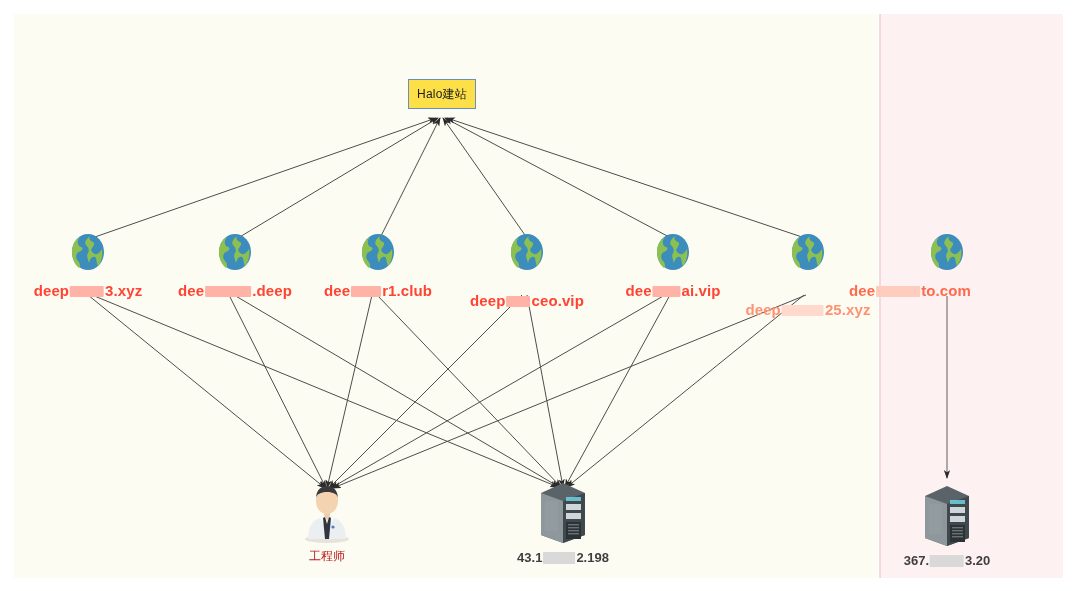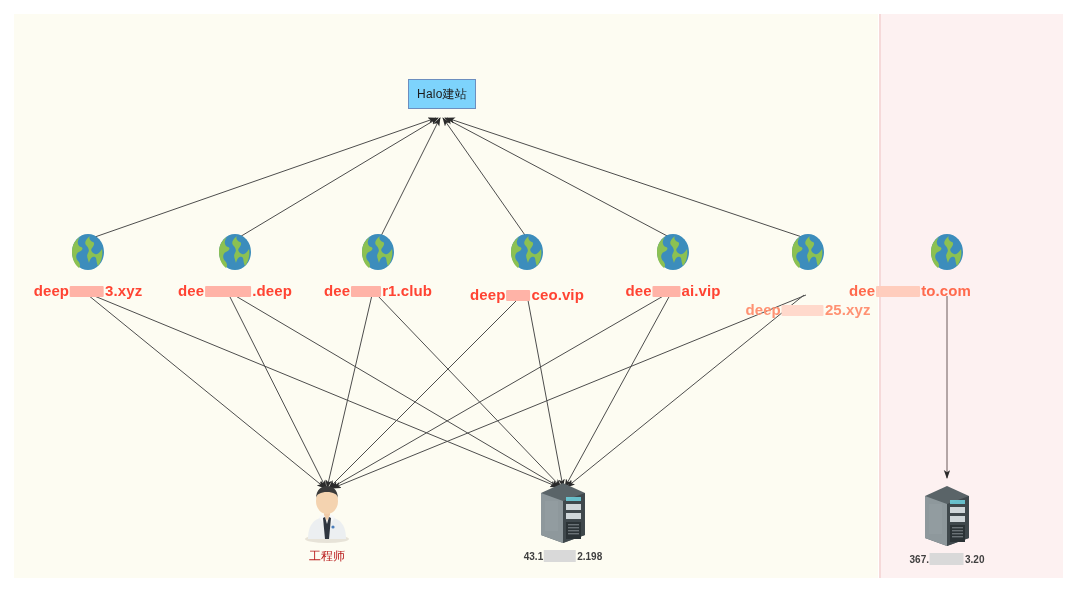--- a/index.html
+++ b/index.html
@@ -48,21 +48,21 @@
   .node {
     position: absolute;
     transform: translate(-50%, -50%);
   }
   .halo-box {
     position: absolute;
     left: 408px;
     top: 79px;
     width: 68px;
     height: 30px;
-    background: #7dd3fc;
+    background: #fde047;
     border: 1px solid #6c8ebf;
     box-sizing: border-box;
     display: flex;
     align-items: center;
     justify-content: center;
     font-size: 12px;
     color: #1b1b1b;
     letter-spacing: 0.2px;
   }
   .globe {
@@ -90,21 +90,21 @@
     vertical-align: -1px;
     margin: 0 1px;
   }
   .domain-label.faded .redact {
     background: #ffd9cc;
   }
   .ip-label {
     position: absolute;
     transform: translateX(-50%);
     white-space: nowrap;
-    font-size: 10px;
+    font-size: 13px;
     font-weight: bold;
     color: #3f3f3f;
   }
   .ip-label .redact-gray {
     display: inline-block;
     background: #d9d9d9;
     height: 12px;
     vertical-align: -2px;
     margin: 0 1px;
   }
@@ -187,21 +187,21 @@
         </svg>
       </div>
       <div class="domain-label" style="left: 378px; top: 282px;"><span><span>dee</span><span class="redact" style="width: 30px;"></span><span>r1.club</span></span></div>
       <div class="node" style="left: 527px; top: 252px;">
         <svg class="svg-icon globe" viewBox="0 0 44 44">
           <ellipse cx="22" cy="22" rx="16" ry="18" fill="#3c8dbc"></ellipse>
           <path d="M14 7 C10 12,12 16,15 17 C18 18,16 21,13 22 C10 23,9 28,12 31 C15 34,14 37,13 38 C9 35,6 29,6 22 C6 15,9 10,14 7 Z" fill="#8cc152"></path>
           <path d="M24 6 C22 9,25 11,27 12 C29 13,28 16,26 18 C24 20,26 23,29 24 C32 25,34 22,36 19 C37 24,36 31,32 36 C30 32,31 28,29 27 C26 26,24 29,23 33 C22 29,20 26,22 23 C24 20,22 17,20 15 C18 13,20 9,24 6 Z" fill="#8cc152"></path>
         </svg>
       </div>
-      <div class="domain-label" style="left: 527px; top: 286px;"><span><span>deep</span><span class="redact" style="width: 24px;"></span><span>ceo.vip</span></span></div>
+      <div class="domain-label" style="left: 527px; top: 292px;"><span><span>deep</span><span class="redact" style="width: 24px;"></span><span>ceo.vip</span></span></div>
       <div class="node" style="left: 673px; top: 252px;">
         <svg class="svg-icon globe" viewBox="0 0 44 44">
           <ellipse cx="22" cy="22" rx="16" ry="18" fill="#3c8dbc"></ellipse>
           <path d="M14 7 C10 12,12 16,15 17 C18 18,16 21,13 22 C10 23,9 28,12 31 C15 34,14 37,13 38 C9 35,6 29,6 22 C6 15,9 10,14 7 Z" fill="#8cc152"></path>
           <path d="M24 6 C22 9,25 11,27 12 C29 13,28 16,26 18 C24 20,26 23,29 24 C32 25,34 22,36 19 C37 24,36 31,32 36 C30 32,31 28,29 27 C26 26,24 29,23 33 C22 29,20 26,22 23 C24 20,22 17,20 15 C18 13,20 9,24 6 Z" fill="#8cc152"></path>
         </svg>
       </div>
       <div class="domain-label" style="left: 673px; top: 282px;"><span><span>dee</span><span class="redact" style="width: 28px;"></span><span>ai.vip</span></span></div>
       <div class="node" style="left: 808px; top: 252px;">
         <svg class="svg-icon globe" viewBox="0 0 44 44">

